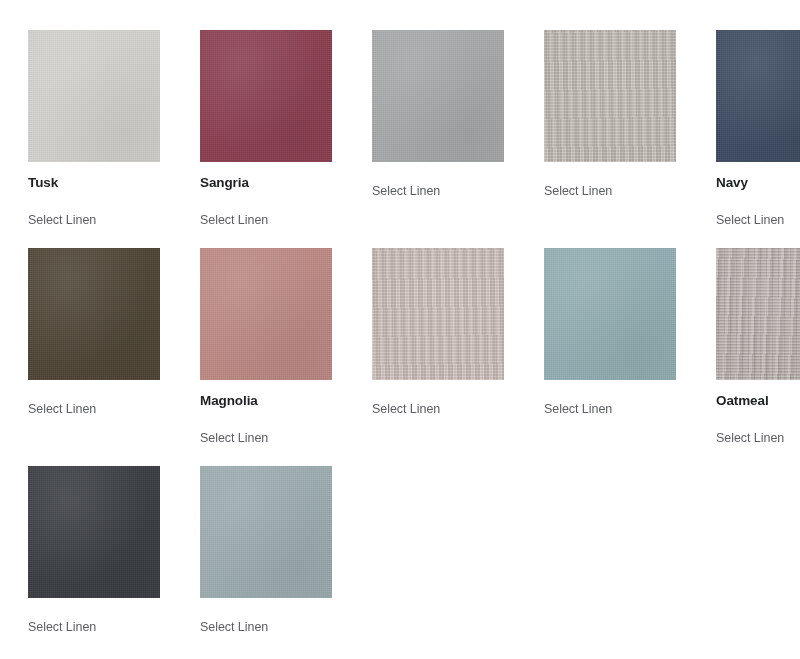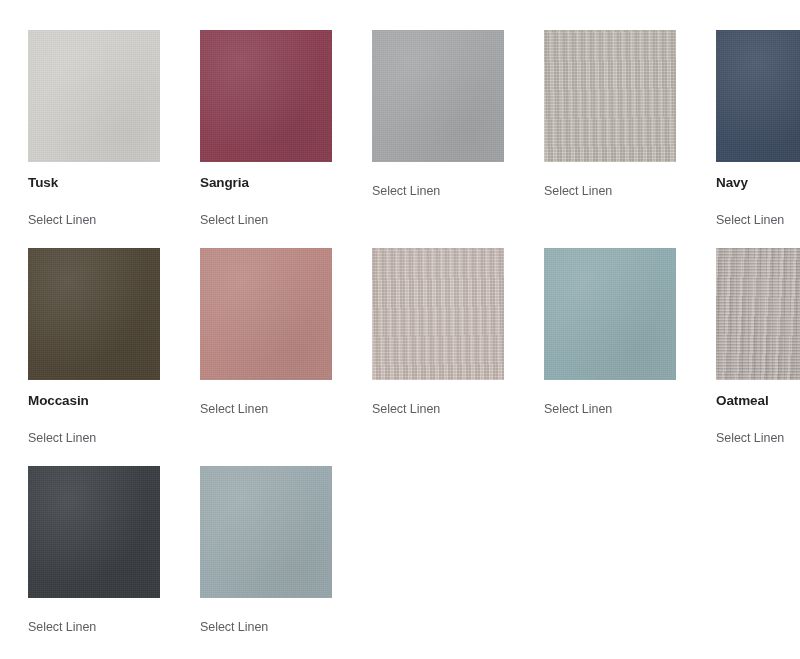--- a/index.html
+++ b/index.html
@@ -166,25 +166,25 @@
       <div class="swatch-chip tex-woven" style="background-color: rgb(197, 191, 182);"></div>
       <div class="swatch-collection">Select Linen</div>
     </div>
     <div class="swatch-card">
       <div class="swatch-chip" style="background-color: rgb(61, 75, 97);"></div>
       <div class="swatch-name">Navy</div>
       <div class="swatch-collection">Select Linen</div>
     </div>
     <div class="swatch-card">
       <div class="swatch-chip" style="background-color: rgb(78, 69, 53);"></div>
-      <div class="swatch-name">Moccasin</div>
       <div class="swatch-collection">Select Linen</div>
     </div>
     <div class="swatch-card">
       <div class="swatch-chip" style="background-color: rgb(189, 137, 132);"></div>
+      <div class="swatch-name">Magnolia</div>
       <div class="swatch-collection">Select Linen</div>
     </div>
     <div class="swatch-card">
       <div class="swatch-chip tex-woven" style="background-color: rgb(208, 194, 188);"></div>
       <div class="swatch-collection">Select Linen</div>
     </div>
     <div class="swatch-card">
       <div class="swatch-chip" style="background-color: rgb(146, 174, 178);"></div>
       <div class="swatch-collection">Select Linen</div>
     </div>

